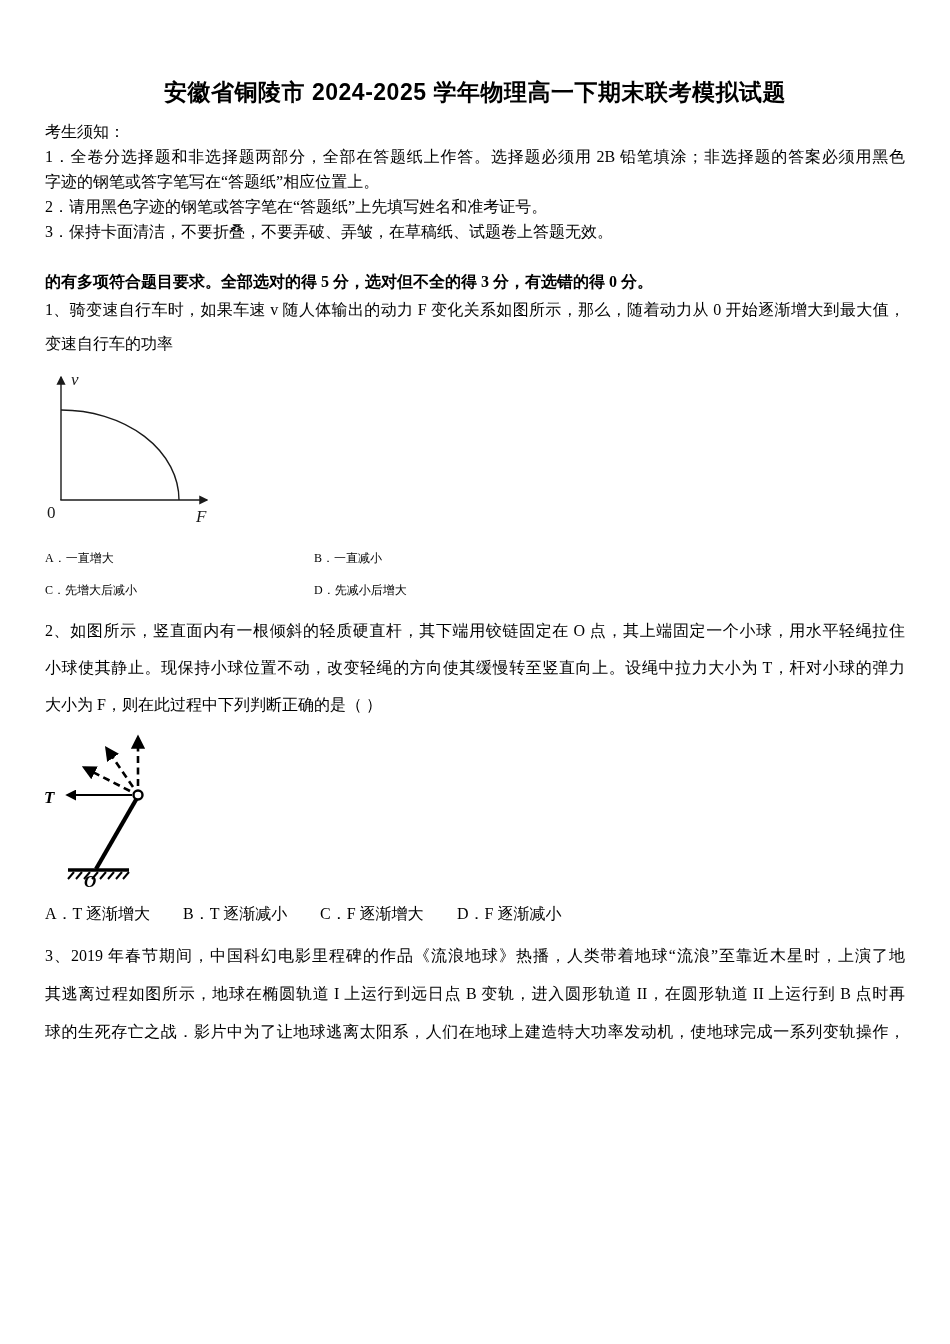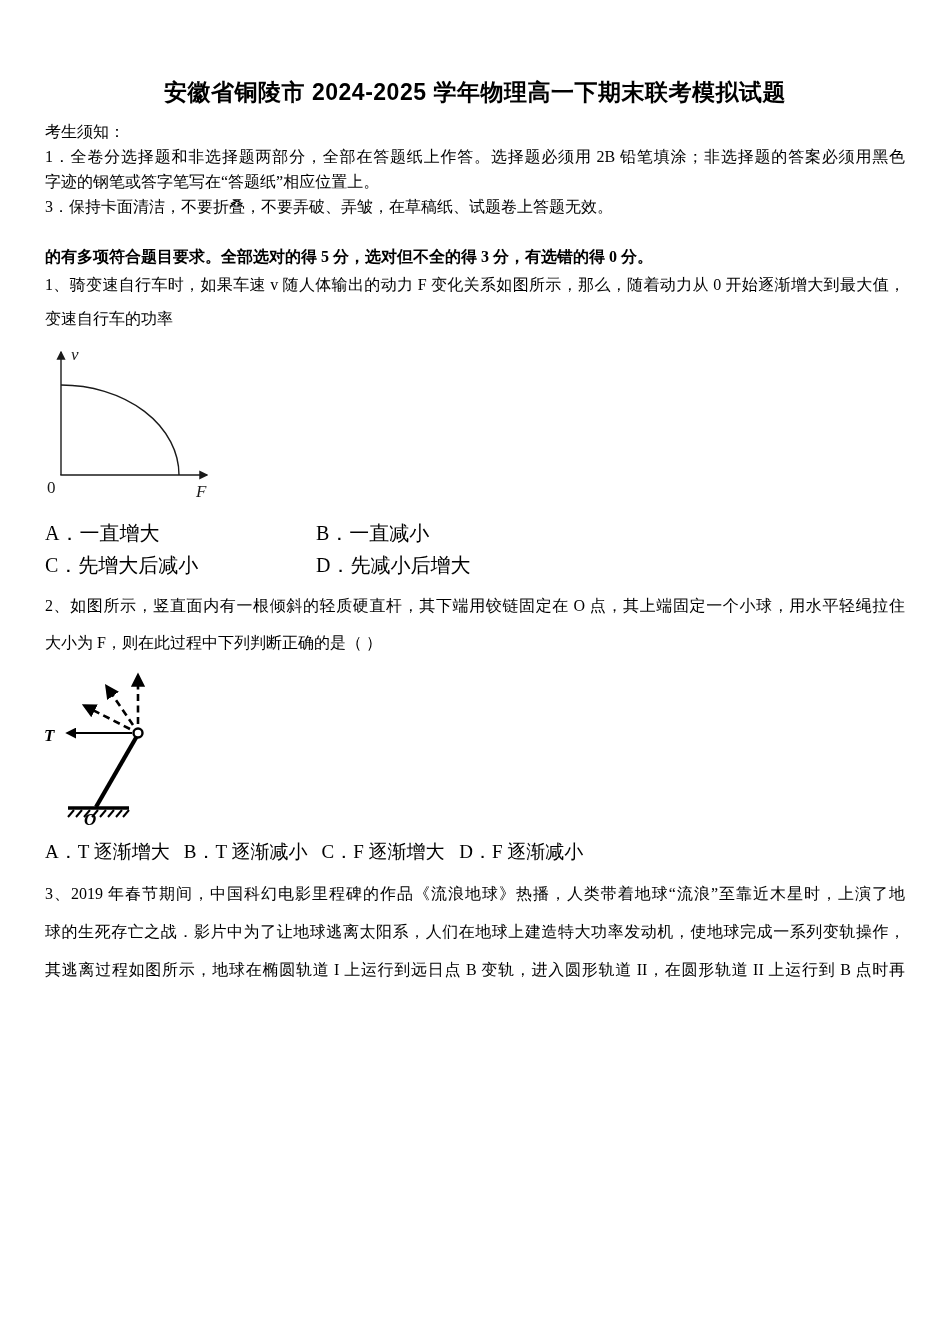--- a/index.html
+++ b/index.html
@@ -28,29 +28,29 @@
   .section-one .line { line-height: 26px; font-weight: 600; font-family: "Liberation Serif", serif; }
   .section-one .l2 { font-weight: 600; }
 
   .q-stem .line { line-height: 26px; }
   .q1-stem { margin-top: 2px; }
   .q1-line2 { margin-top: 8px; }
 
   .fig1 { display: block; margin-top: 8px; margin-left: 0; }
   .fig2 { display: block; margin-top: -6px; margin-left: -5px; }
 
-  .opt-grid { margin-top: 22px; font-size: 20px; }
+  .opt-grid { margin-top: 22px; font-size: 12px; }
   .opt-row { line-height: 26px; }
   .opt-row + .opt-row { margin-top: 6px; }
   .opt-col1 { display: inline-block; width: 266px; }
 
   .q2-stem { margin-top: 9px; }
   .q2-stem .line { line-height: 37px; }
 
-  .q2-options { margin-top: 12px; font-size: 19px; line-height: 26px; }
+  .q2-options { margin-top: 12px; font-size: 16px; line-height: 26px; }
   .q2-options .o1 { display: inline-block; width: 134px; }
   .q2-options .o2 { display: inline-block; width: 133px; }
   .q2-options .o3 { display: inline-block; width: 133px; }
 
   .q3-stem { margin-top: 10px; }
   .q3-stem .line { line-height: 38px; }
 
   .svg-var { font-family: "Liberation Serif", serif; font-style: italic; font-size: 17px; fill: #1a1a1a; }
   .svg-num { font-family: "Liberation Serif", serif; font-size: 17px; fill: #1a1a1a; }
   .svg-bold-var { font-family: "Liberation Serif", serif; font-style: italic; font-weight: 700; font-size: 17px; fill: #000; }
@@ -59,20 +59,21 @@
 <body>
 
 <div class="content">
 
   <h1 class="title">安徽省铜陵市 2024-2025 学年物理高一下期末联考模拟试题</h1>
 
   <div class="notice">
     <div class="line">考生须知：</div>
     <div class="line just">1．全卷分选择题和非选择题两部分，全部在答题纸上作答。选择题必须用 2B 铅笔填涂；非选择题的答案必须用黑色</div>
     <div class="line">字迹的钢笔或答字笔写在“答题纸”相应位置上。</div>
+    <div class="line">2．请用黑色字迹的钢笔或答字笔在“答题纸”上先填写姓名和准考证号。</div>
     <div class="line">3．保持卡面清洁，不要折叠，不要弄破、弄皱，在草稿纸、试题卷上答题无效。</div>
   </div>
 
   <div class="section-one">
     <div class="line l2">的有多项符合题目要求。全部选对的得 5 分，选对但不全的得 3 分，有选错的得 0 分。</div>
   </div>
 
   <div class="q-stem q1-stem">
     <div class="line just">1、骑变速自行车时，如果车速 v 随人体输出的动力 F 变化关系如图所示，那么，随着动力从 0 开始逐渐增大到最大值，</div>
     <div class="line q1-line2">变速自行车的功率</div>
@@ -98,20 +99,21 @@
       <span>B．一直减小</span>
     </div>
     <div class="opt-row">
       <span class="opt-col1">C．先增大后减小</span>
       <span>D．先减小后增大</span>
     </div>
   </div>
 
   <div class="q-stem q2-stem">
     <div class="line just">2、如图所示，竖直面内有一根倾斜的轻质硬直杆，其下端用铰链固定在 O 点，其上端固定一个小球，用水平轻绳拉住</div>
+    <div class="line just">小球使其静止。现保持小球位置不动，改变轻绳的方向使其缓慢转至竖直向上。设绳中拉力大小为 T，杆对小球的弹力</div>
     <div class="line">大小为 F，则在此过程中下列判断正确的是（ ）</div>
   </div>
 
   <svg class="fig2" width="170" height="172" viewBox="0 0 170 172" xmlns="http://www.w3.org/2000/svg">
 
     <line x1="28" y1="153" x2="89" y2="153" stroke="#000" stroke-width="3.6"></line>
     <path d="M34,155 l-6,7 M42,155 l-6,7 M50,155 l-6,7 M58,155 l-6,7 M66,155 l-6,7 M74,155 l-6,7 M82,155 l-6,7 M89,155 l-6,7" stroke="#000" stroke-width="2" fill="none"></path>
 
     <line x1="56" y1="152" x2="97" y2="81" stroke="#000" stroke-width="4.2"></line>
 
@@ -133,17 +135,17 @@
 
   <div class="q2-options">
     <span class="o1">A．T 逐渐增大</span>
     <span class="o2">B．T 逐渐减小</span>
     <span class="o3">C．F 逐渐增大</span>
     <span>D．F 逐渐减小</span>
   </div>
 
   <div class="q-stem q3-stem">
     <div class="line just">3、2019 年春节期间，中国科幻电影里程碑的作品《流浪地球》热播，人类带着地球“流浪”至靠近木星时，上演了地</div>
+    <div class="line just">其逃离过程如图所示，地球在椭圆轨道 I 上运行到远日点 B 变轨，进入圆形轨道 II，在圆形轨道 II 上运行到 B 点时再</div>
     <div class="line just">球的生死存亡之战．影片中为了让地球逃离太阳系，人们在地球上建造特大功率发动机，使地球完成一系列变轨操作，</div>
-    <div class="line just">其逃离过程如图所示，地球在椭圆轨道 I 上运行到远日点 B 变轨，进入圆形轨道 II，在圆形轨道 II 上运行到 B 点时再</div>
   </div>
 
 </div>
 
 </body></html>

